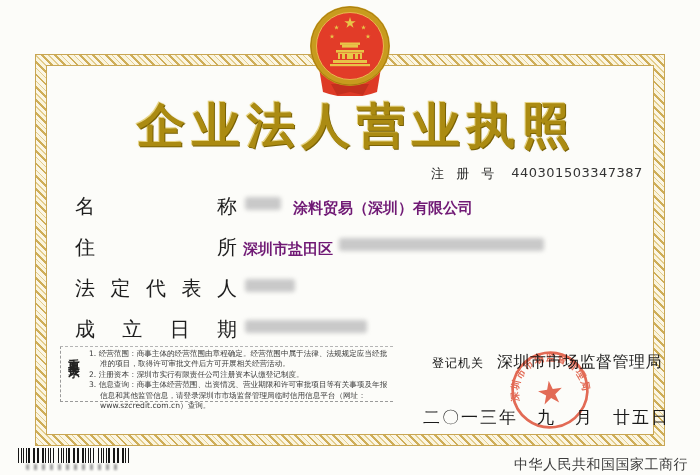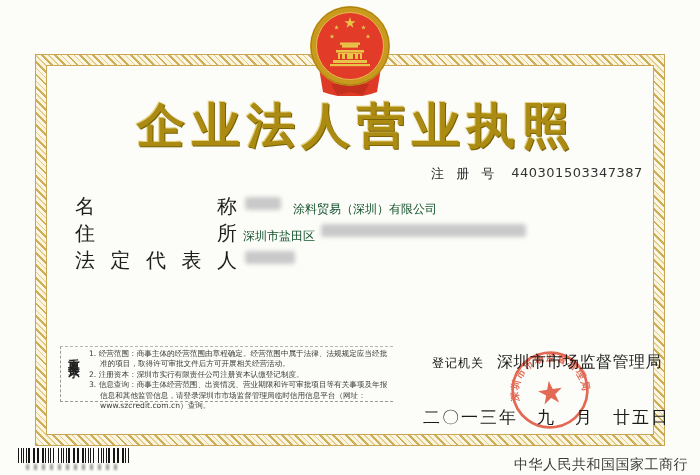--- a/index.html
+++ b/index.html
@@ -31,27 +31,27 @@
     text-shadow:1px 1px 0 #7a6205, -1px -1px 0 #e6d382, 0 0 2px rgba(122,98,5,.35);
     white-space:nowrap;
   }
 
   
   .regline{position:absolute;left:431px;top:165px;display:flex;align-items:flex-start;gap:13px;}
   .regline .rlabel{font-size:13px;color:#2c2c2c;letter-spacing:4px;}
   .regline .rvalue{font-size:13px;color:#333;letter-spacing:.5px;}
 
   
-  .fields{position:absolute;left:75px;top:193px;display:flex;flex-direction:column;gap:7px;}
+  .fields{position:absolute;left:75px;top:193px;display:flex;flex-direction:column;gap:21px;}
   .frow{display:flex;align-items:baseline;height:20px;}
   .flabel{
     display:inline-block;width:162px;font-size:20px;color:#1e1e1e;
     text-align:justify;text-align-last:justify;white-space:nowrap;flex:none;
   }
-  .fvalue{font-size:12px;color:#14532d;margin-left:6px;white-space:nowrap;}
+  .fvalue{font-size:15px;color:#701a75;margin-left:6px;white-space:nowrap;font-weight:bold;}
   .blur{
     display:inline-block;height:13px;border-radius:3px;background:#c9c9c9;
     filter:blur(2px);align-self:center;flex:none;
   }
   .blur.b-name{width:36px;margin-left:8px;margin-right:6px;}
   .blur.b-addr{width:205px;margin-left:6px;}
   .blur.b-rep{width:50px;margin-left:8px;}
   .blur.b-date{width:122px;margin-left:8px;}
 
   
@@ -147,20 +147,24 @@
     </div>
     <div class="frow">
       <span class="flabel">住所</span>
       <span class="fvalue">深圳市盐田区</span>
       <span class="blur b-addr"></span>
     </div>
     <div class="frow">
       <span class="flabel">法定代表人</span>
       <span class="blur b-rep"></span>
     </div>
+    <div class="frow">
+      <span class="flabel">成立日期</span>
+      <span class="blur b-date"></span>
+    </div>
   </div>
 
   <div class="notice">
     <div class="notice-title">重要提示</div>
     <div class="notice-items">
       <div class="notice-item">1. 经营范围：商事主体的经营范围由章程确定。经营范围中属于法律、法规规定应当经批准的项目，取得许可审批文件后方可开展相关经营活动。</div>
       <div class="notice-item">2. 注册资本：深圳市实行有限责任公司注册资本认缴登记制度。</div>
       <div class="notice-item">3. 信息查询：商事主体经营范围、出资情况、营业期限和许可审批项目等有关事项及年报信息和其他监管信息，请登录深圳市市场监督管理局临时信用信息平台（网址：www.szcredit.com.cn）查询。</div>
     </div>
   </div>

